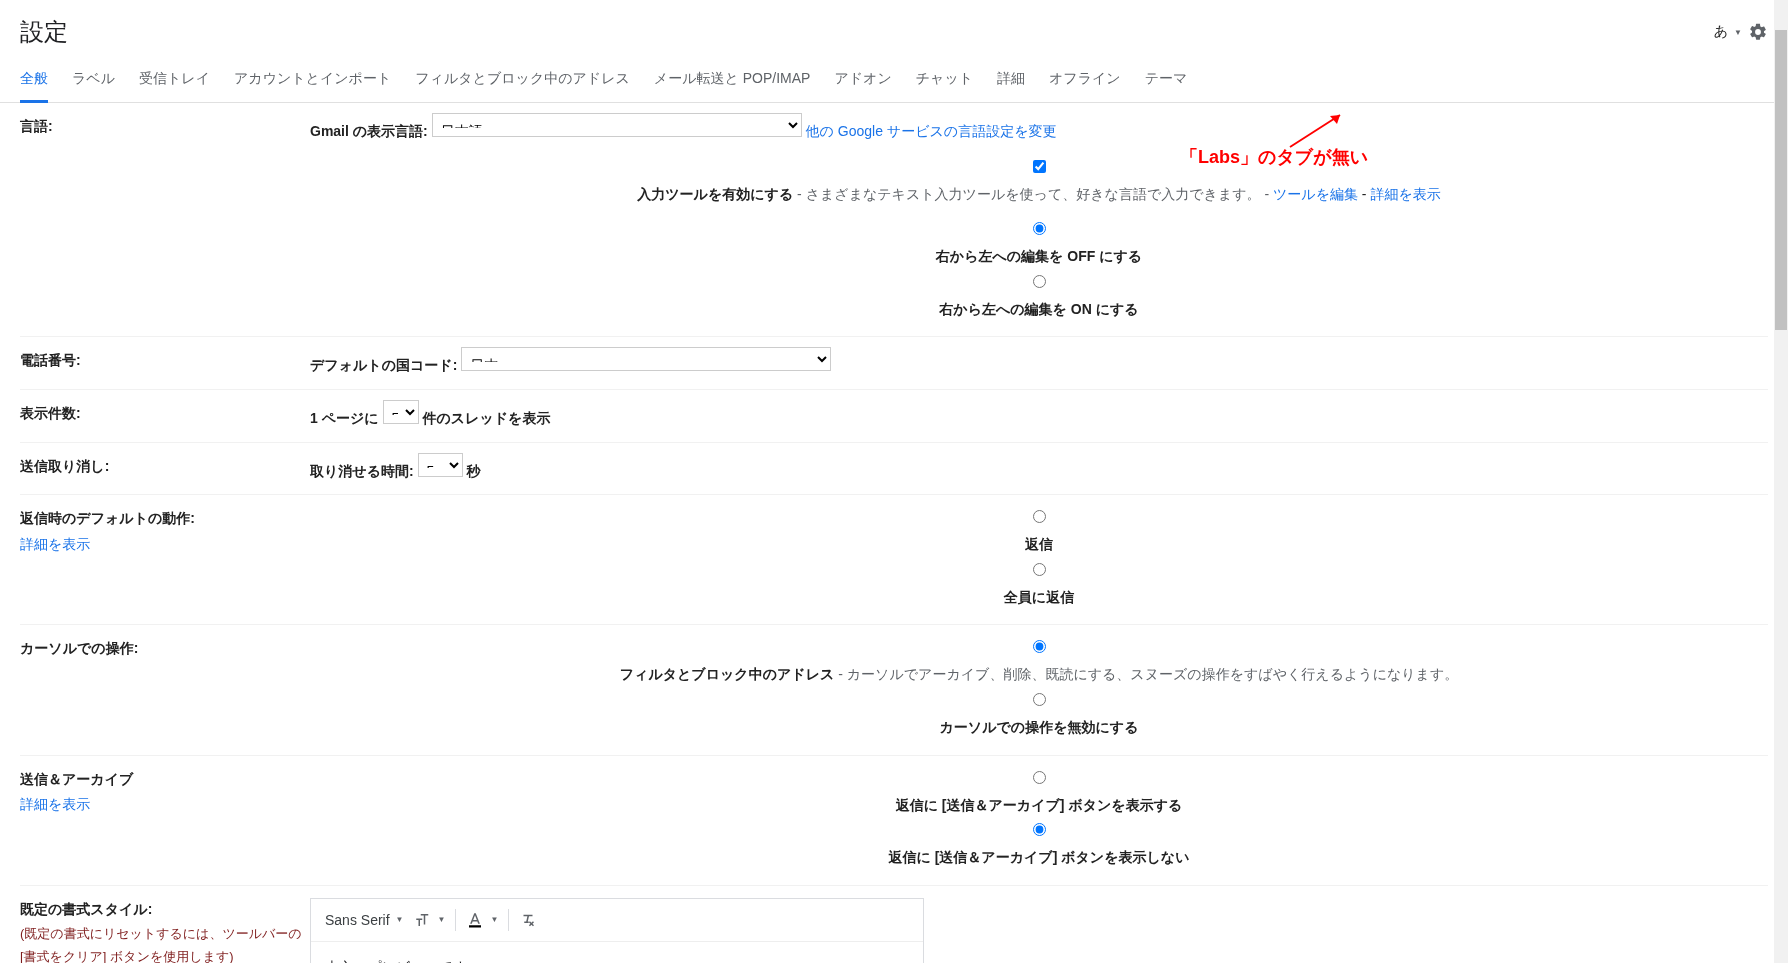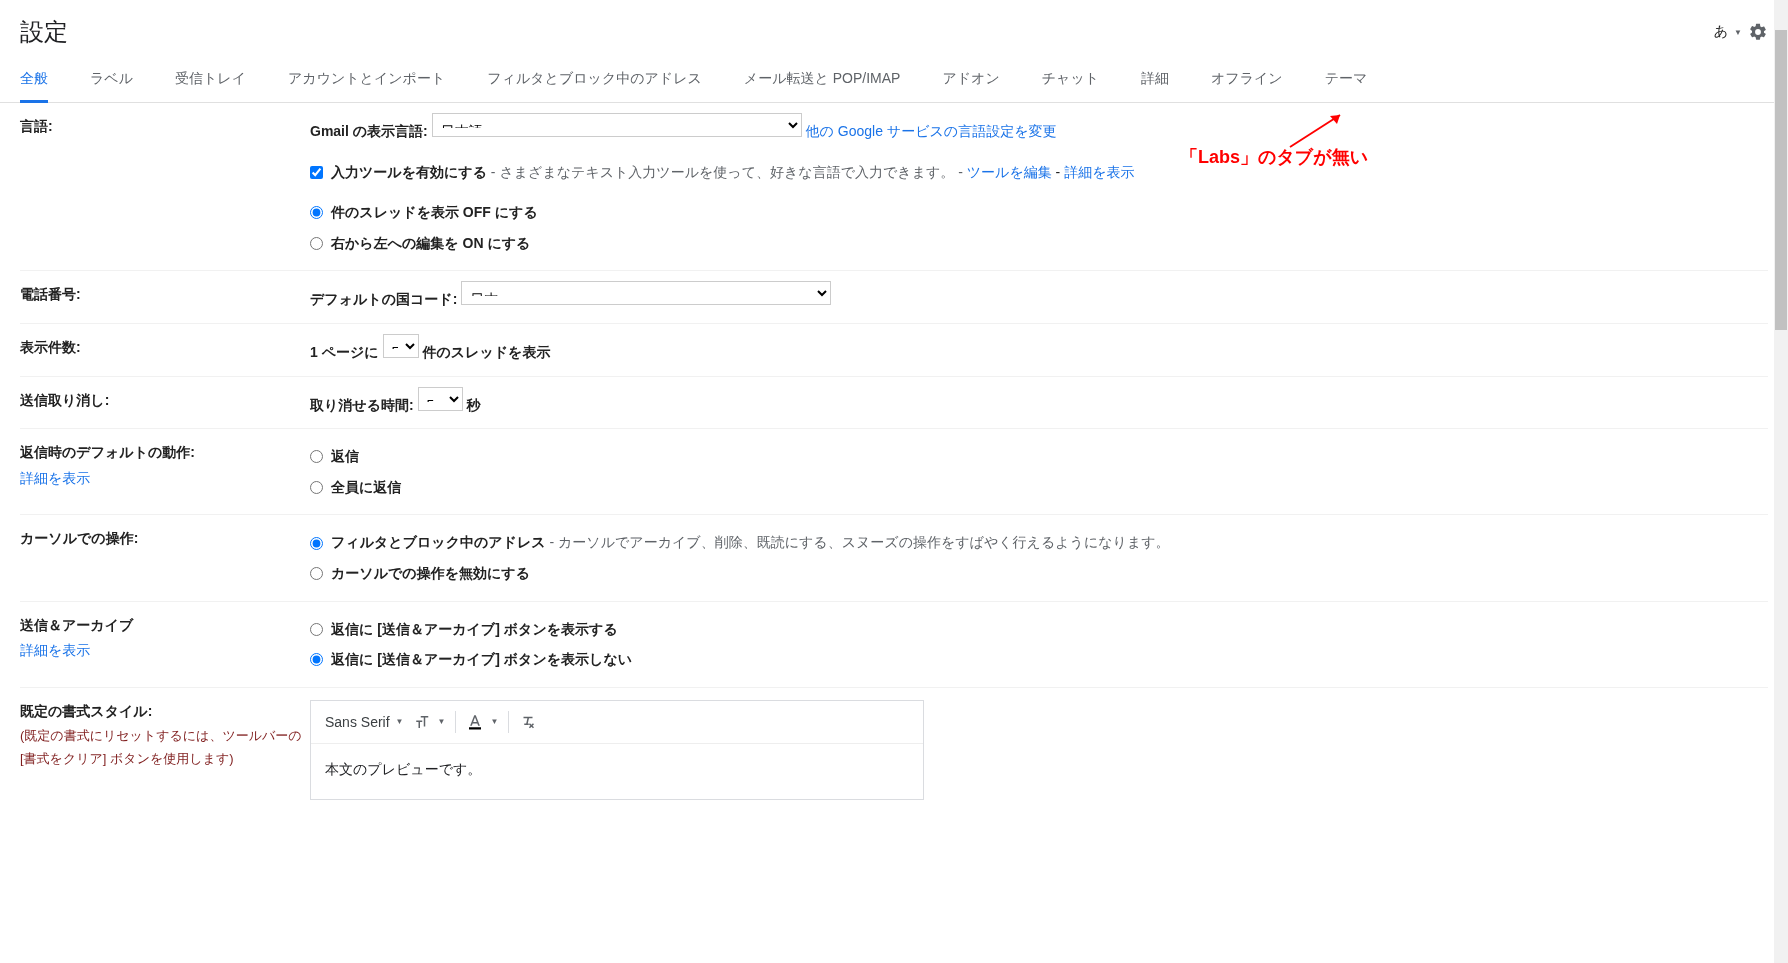--- a/index.html
+++ b/index.html
@@ -3,37 +3,37 @@
   <meta charset="utf-8">
   <style>
     * { margin: 0; padding: 0; box-sizing: border-box; }
     body { font-family: Arial, 'Hiragino Kaku Gothic ProN', 'Meiryo', sans-serif; color: #222; font-size: 14px; background: #fff; }
     .container { padding: 0; }
     .header { display: flex; justify-content: space-between; align-items: center; padding: 16px 20px 10px 20px; }
     .page-title { font-size: 24px; font-weight: normal; color: #202124; }
     .header-right { display: flex; align-items: center; gap: 6px; }
     .dropdown-triangle { font-size: 8px; color: #5f6368; }
     .gear-icon { width: 20px; height: 20px; fill: #5f6368; }
-    .tabs { display: flex; gap: 42px; padding: 0 20px; border-bottom: 1px solid #e0e0e0; position: relative; }
+    .tabs { display: flex; gap: 24px; padding: 0 20px; border-bottom: 1px solid #e0e0e0; position: relative; }
     .tab { padding: 12px 0; color: #5f6368; font-size: 14px; cursor: pointer; white-space: nowrap; }
     .tab.active { color: #1a73e8; border-bottom: 3px solid #1a73e8; margin-bottom: -1px; }
     .content { padding: 0 20px; position: relative; }
     .row { display: flex; padding: 10px 0; border-bottom: 1px solid #f1f1f1; }
     .row.noborder { border-bottom: none; }
     .label-col { width: 290px; flex-shrink: 0; font-weight: bold; font-size: 14px; padding-top: 2px; line-height: 1.7; }
     .value-col { flex: 1; line-height: 1.9; }
     .inline-label { font-weight: bold; }
     select { font-size: 14px; padding: 8px 4px; border: 1px solid #ccc; background: #fff; height: 24px; }
     .select-lang { width: 370px; }
     .select-country { width: 370px; }
     .select-small { width: 36px; }
     .select-tiny { width: 45px; }
     .link { color: #1a73e8; text-decoration: none; cursor: pointer; }
     .sub-link { color: #1a73e8; font-weight: normal; display: block; margin-top: 2px; }
-    .radio-row, .check-row { display: flex; align-items: center; gap: 8px; margin: 4px 0; }
+    .radio-row, .check-row { display: flex; align-items: center; gap: 8px; margin: 4px 0; flex-direction: column; }
     .radio-row input, .check-row input { margin-top: 1px; }
     .help-text { font-weight: normal; color: #5f6368; }
     .spaced { margin-top: 14px; }
     .editor { border: 1px solid #dadce0; width: 614px; margin-top: 2px; }
     .editor-toolbar { display: flex; align-items: center; gap: 10px; padding: 8px 14px; border-bottom: 1px solid #eee; }
     .font-btn { display: flex; align-items: center; gap: 6px; font-size: 14px; color: #3c4043; cursor: pointer; }
     .tb-sep { width: 1px; height: 22px; background: #dadce0; }
     .tb-icon { width: 18px; height: 18px; fill: #5f6368; cursor: pointer; }
     .editor-body { padding: 12px 14px 16px 14px; font-size: 14px; color: #202124; }
     .annotation { position: absolute; color: #ff0000; font-weight: bold; font-size: 18px; pointer-events: none; }
@@ -87,21 +87,21 @@
 
         <div class="check-row spaced">
           <input type="checkbox" checked="" style="">
           <span>
             <span class="inline-label">入力ツールを有効にする</span><span class="help-text"> - さまざまなテキスト入力ツールを使って、好きな言語で入力できます。 - </span><a class="link">ツールを編集</a><span> - </span><a class="link">詳細を表示</a>
           </span>
         </div>
 
         <div class="radio-row spaced">
           <input type="radio" name="rtl" checked="" style="">
-          <span class="inline-label">件のスレッドを表示 OFF にする</span>
+          <span class="inline-label">右から左への編集を OFF にする</span>
         </div>
         <div class="radio-row">
           <input type="radio" name="rtl" style="">
           <span class="inline-label">右から左への編集を ON にする</span>
         </div>
       </div>
     </div>
 
     <div class="row">
       <div class="label-col">電話番号:</div>

